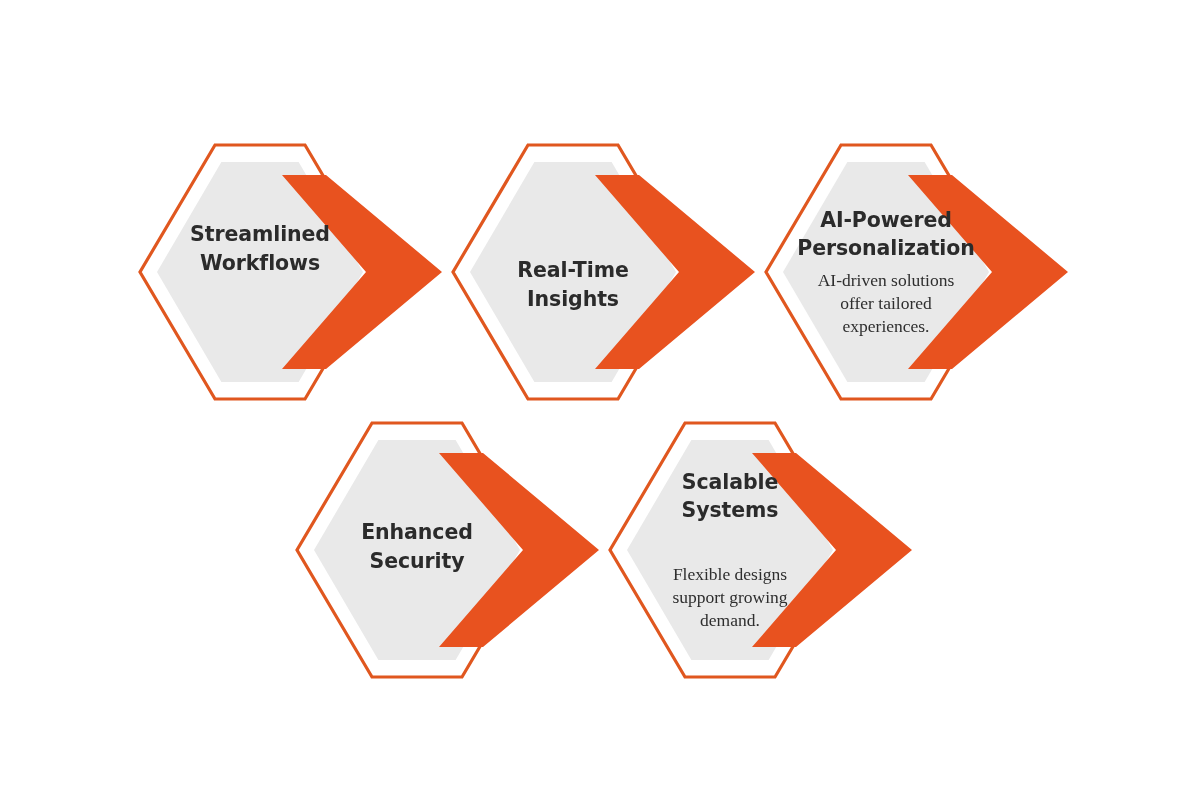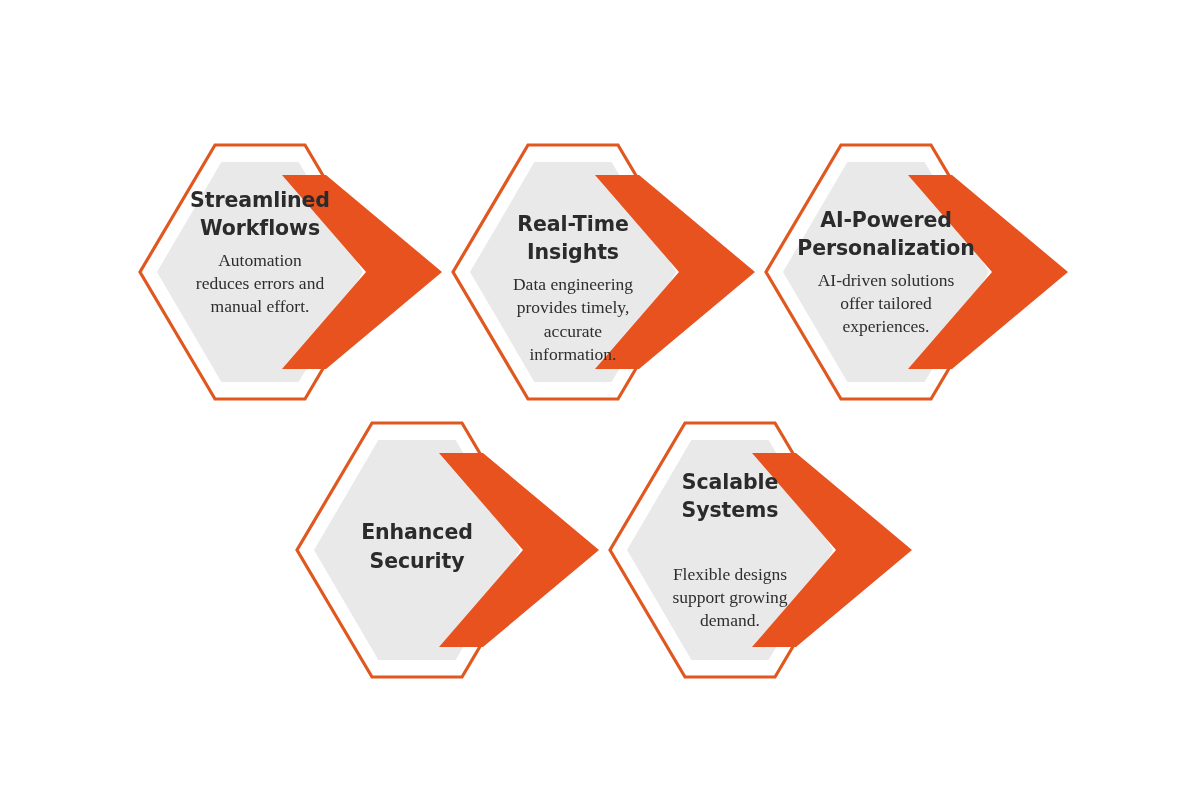--- a/index.html
+++ b/index.html
@@ -85,38 +85,31 @@
 <div id="infographic">
     <div class="hex-node" style="left: 140px; top: 145px;">
       <svg class="hex-svg" width="390" height="254" viewBox="0 0 390 254">
         <polygon class="hex-fill" points="81.375,17 158.625,17 223,127 158.625,237 81.375,237 17,127"></polygon>
         <polygon class="hex-outline" points="75,0 165,0 240,127 165,254 75,254 0,127"></polygon>
         <polygon class="chevron-shape" points="142,30 186,30 302,127 186,224 142,224 226,127"></polygon>
       </svg>
       <div class="hex-text" style="left: 26px; top: 0px; width: 188px; height: 214px; display: flex; flex-direction: column; align-items: center; justify-content: center;">
         <div class="hex-title">Streamlined
 Workflows</div>
-        <div class="hex-body">Automation
-reduces errors and
-manual effort.</div>
       </div>
     </div>
     <div class="hex-node" style="left: 453px; top: 145px;">
       <svg class="hex-svg" width="390" height="254" viewBox="0 0 390 254">
         <polygon class="hex-fill" points="81.375,17 158.625,17 223,127 158.625,237 81.375,237 17,127"></polygon>
         <polygon class="hex-outline" points="75,0 165,0 240,127 165,254 75,254 0,127"></polygon>
         <polygon class="chevron-shape" points="142,30 186,30 302,127 186,224 142,224 226,127"></polygon>
       </svg>
       <div class="hex-text" style="left: 26px; top: 0px; width: 188px; height: 286px; display: flex; flex-direction: column; align-items: center; justify-content: center;">
         <div class="hex-title">Real-Time
 Insights</div>
-        <div class="hex-body">Data engineering
-provides timely,
-accurate
-information.</div>
       </div>
     </div>
     <div class="hex-node" style="left: 766px; top: 145px;">
       <svg class="hex-svg" width="390" height="254" viewBox="0 0 390 254">
         <polygon class="hex-fill" points="81.375,17 158.625,17 223,127 158.625,237 81.375,237 17,127"></polygon>
         <polygon class="hex-outline" points="75,0 165,0 240,127 165,254 75,254 0,127"></polygon>
         <polygon class="chevron-shape" points="142,30 186,30 302,127 186,224 142,224 226,127"></polygon>
       </svg>
       <div class="hex-text" style="left: 26px; top: 0px; width: 188px; height: 254px; display: flex; flex-direction: column; align-items: center; justify-content: center;">
         <div class="hex-title">AI-Powered

